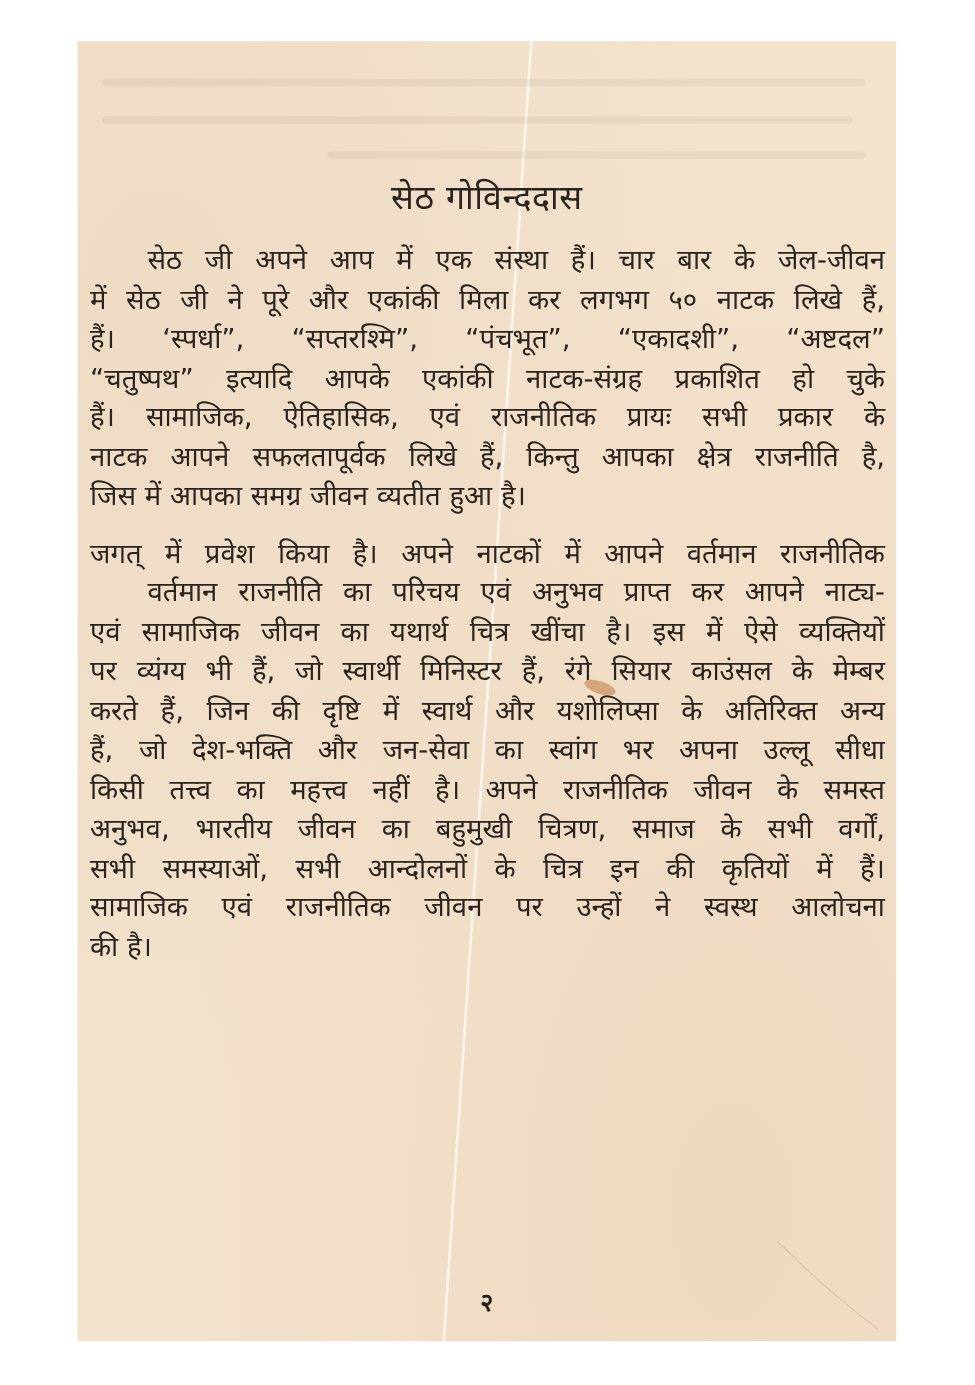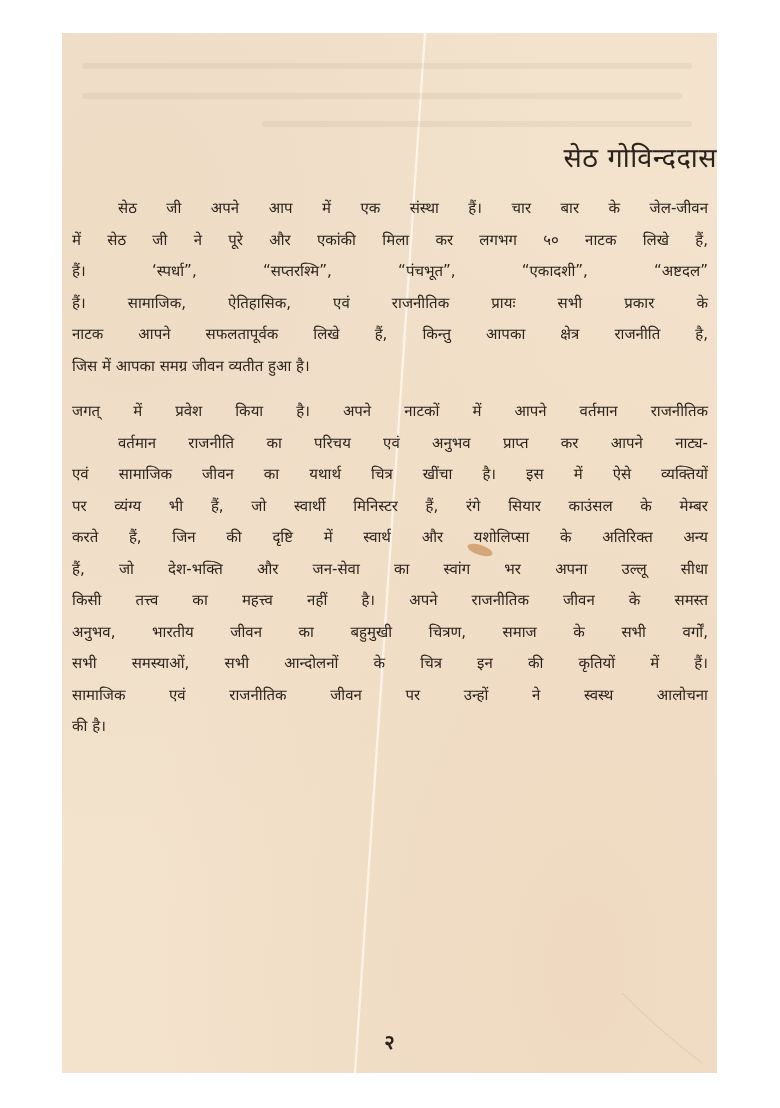--- a/index.html
+++ b/index.html
@@ -45,33 +45,33 @@
       position: absolute;
       height: 6px;
       background: rgba(150,130,110,0.10);
       border-radius: 3px;
     }
     .title {
       position: absolute;
       left: 0;
       top: 105px;
       width: 100%;
-      text-align: right;
+      text-align: center;
       font-family: "DejaVu Sans", sans-serif;
       font-size: 27px;
       color: #2a221c;
       letter-spacing: 0.5px;
     }
     .body-text {
       position: absolute;
       left: 10px;
       top: 160px;
       width: 636px;
       font-family: "DejaVu Sans", sans-serif;
-      font-size: 15px;
+      font-size: 22px;
       color: #2b231d;
     }
     .para {
       margin: 0 0 14px 0;
     }
     .line {
       display: block;
       height: 31.5px;
       line-height: 31.5px;
       white-space: nowrap;
@@ -123,20 +123,21 @@
   </div>
 
   <div class="title">सेठ गोविन्ददास</div>
 
   <div class="body-text">
 
     <div class="para">
       <span class="line first">सेठ जी अपने आप में एक संस्था हैं। चार बार के जेल-जीवन</span>
       <span class="line">में सेठ जी ने पूरे और एकांकी मिला कर लगभग ५० नाटक लिखे हैं,</span>
       <span class="line ital">हैं। ‘स्पर्धा”, “सप्तरश्मि”, “पंचभूत”, “एकादशी”, “अष्टदल”</span>
+      <span class="line">“चतुष्पथ” इत्यादि आपके एकांकी नाटक-संग्रह प्रकाशित हो चुके</span>
       <span class="line">हैं। सामाजिक, ऐतिहासिक, एवं राजनीतिक प्रायः सभी प्रकार के</span>
       <span class="line">नाटक आपने सफलतापूर्वक लिखे हैं, किन्तु आपका क्षेत्र राजनीति है,</span>
       <span class="line last">जिस में आपका समग्र जीवन व्यतीत हुआ है।</span>
     </div>
 
     <div class="para">
       <span class="line">जगत् में प्रवेश किया है। अपने नाटकों में आपने वर्तमान राजनीतिक</span>
       <span class="line first">वर्तमान राजनीति का परिचय एवं अनुभव प्राप्त कर आपने नाट्य-</span>
       <span class="line">एवं सामाजिक जीवन का यथार्थ चित्र खींचा है। इस में ऐसे व्यक्तियों</span>
       <span class="line">पर व्यंग्य भी हैं, जो स्वार्थी मिनिस्टर हैं, रंगे सियार काउंसल के मेम्बर</span>

